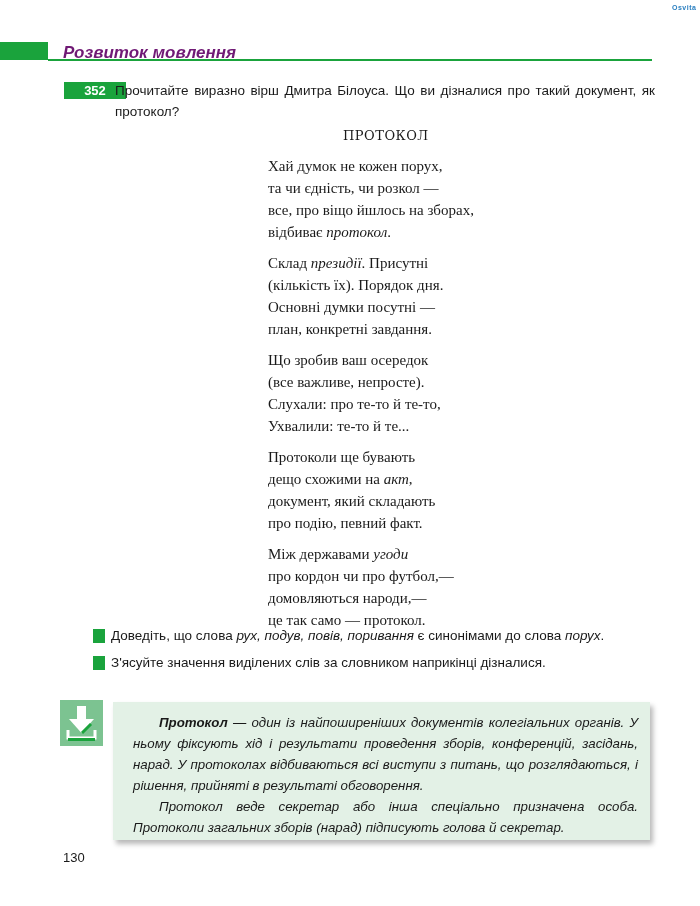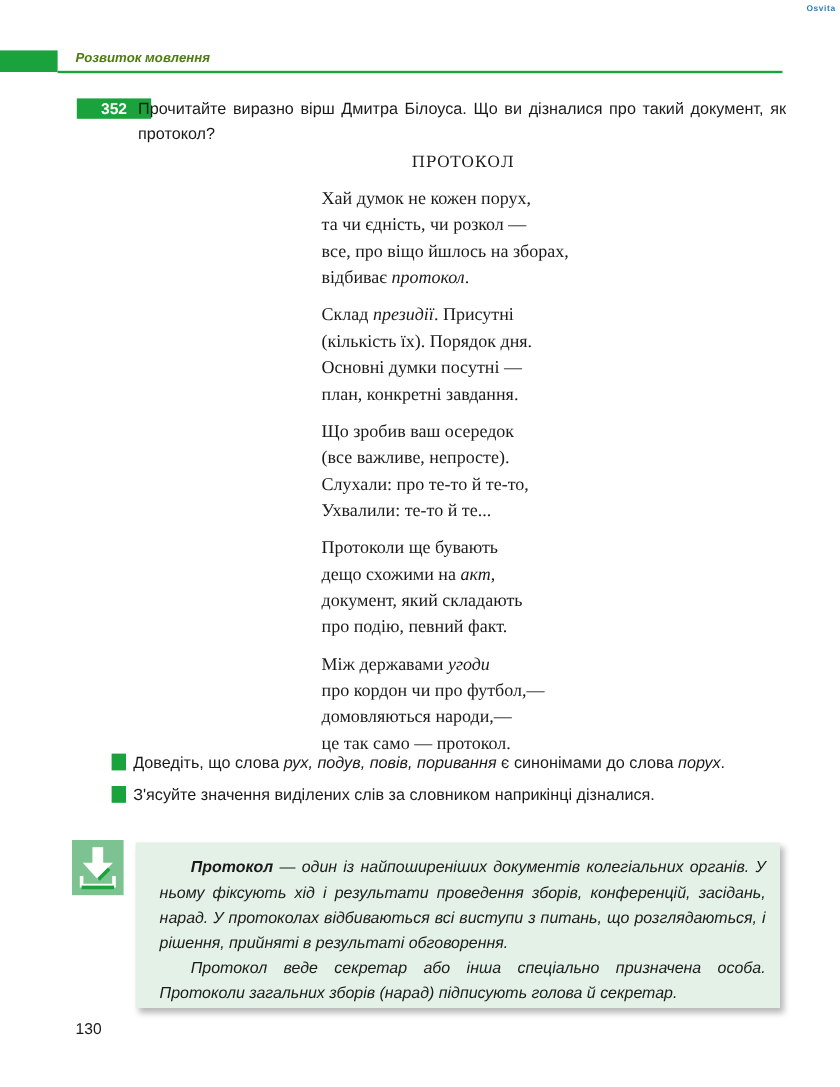--- a/index.html
+++ b/index.html
@@ -1,28 +1,28 @@
 <!DOCTYPE html>
 <html><head>
 <meta charset="utf-8">
 <style>
   html, body { margin: 0; padding: 0; }
   body { width: 700px; height: 906px; background: #ffffff; position: relative; overflow: hidden; font-family: "Liberation Sans", sans-serif; color: #1a1a1a; }
   .logo { position: absolute; left: 672px; top: 4px; font-size: 7px; color: #2a7fc0; font-weight: bold; letter-spacing: 0.5px; }
   .header-band { position: absolute; left: 0; top: 42px; width: 48px; height: 18px; background: #1aa33c; }
   .header-line { position: absolute; left: 48px; top: 59px; width: 604px; height: 2px; background: #1aa33c; }
-  .header-title { position: absolute; left: 63px; top: 43px; font-size: 11px; font-weight: bold; color: #4d7c0f; font-style: italic; }
+  .header-title { position: absolute; left: 63px; top: 43px; font-size: 17px; font-weight: bold; color: #701a75; font-style: italic; }
   .task-badge { position: absolute; left: 64px; top: 82px; width: 62px; height: 17px; background: #1aa33c; color: #fff; font-weight: bold; font-size: 13px; text-align: center; line-height: 17px; }
   .task-text { position: absolute; left: 115px; top: 80px; width: 540px; font-size: 13.5px; line-height: 21px; text-align: justify; }
   .poem-title { position: absolute; left: 343px; top: 128px; font-family: "DejaVu Serif", serif; font-size: 13px; letter-spacing: 0.5px; }
   .poem { position: absolute; left: 268px; top: 155px; font-family: "Liberation Serif", serif; font-size: 15px; }
   .stanza { margin-bottom: 9px; }
   .stanza .line { height: 22px; line-height: 22px; white-space: nowrap; }
   .stanza i { font-style: italic; }
-  .bullet-row { position: absolute; left: 93px; font-size: 13.5px; display: flex; white-space: nowrap; }
+  .bullet-row { position: absolute; left: 93px; font-size: 13.5px; display: flex; align-items: center; white-space: nowrap; }
   .bullet-sq { width: 12px; height: 14px; background: #1aa33c; margin-right: 6px; }
   .bullet-row i { font-style: italic; }
   .dl-icon { position: absolute; left: 60px; top: 700px; width: 43px; height: 46px; background: #7cc391; }
   .info-box { position: absolute; left: 113px; top: 702px; width: 537px; height: 138px; background: #e3f1e6; box-shadow: 3px 4px 5px rgba(0,0,0,0.28); }
   .info-text { position: absolute; left: 20px; top: 10px; width: 505px; font-size: 13.3px; line-height: 21px; text-align: justify; font-style: italic; }
   .info-text p { margin: 0; text-indent: 26px; }
   .info-text b { font-weight: bold; }
   .page-num { position: absolute; left: 63px; top: 850px; font-size: 13px; }
 </style>
 </head>

